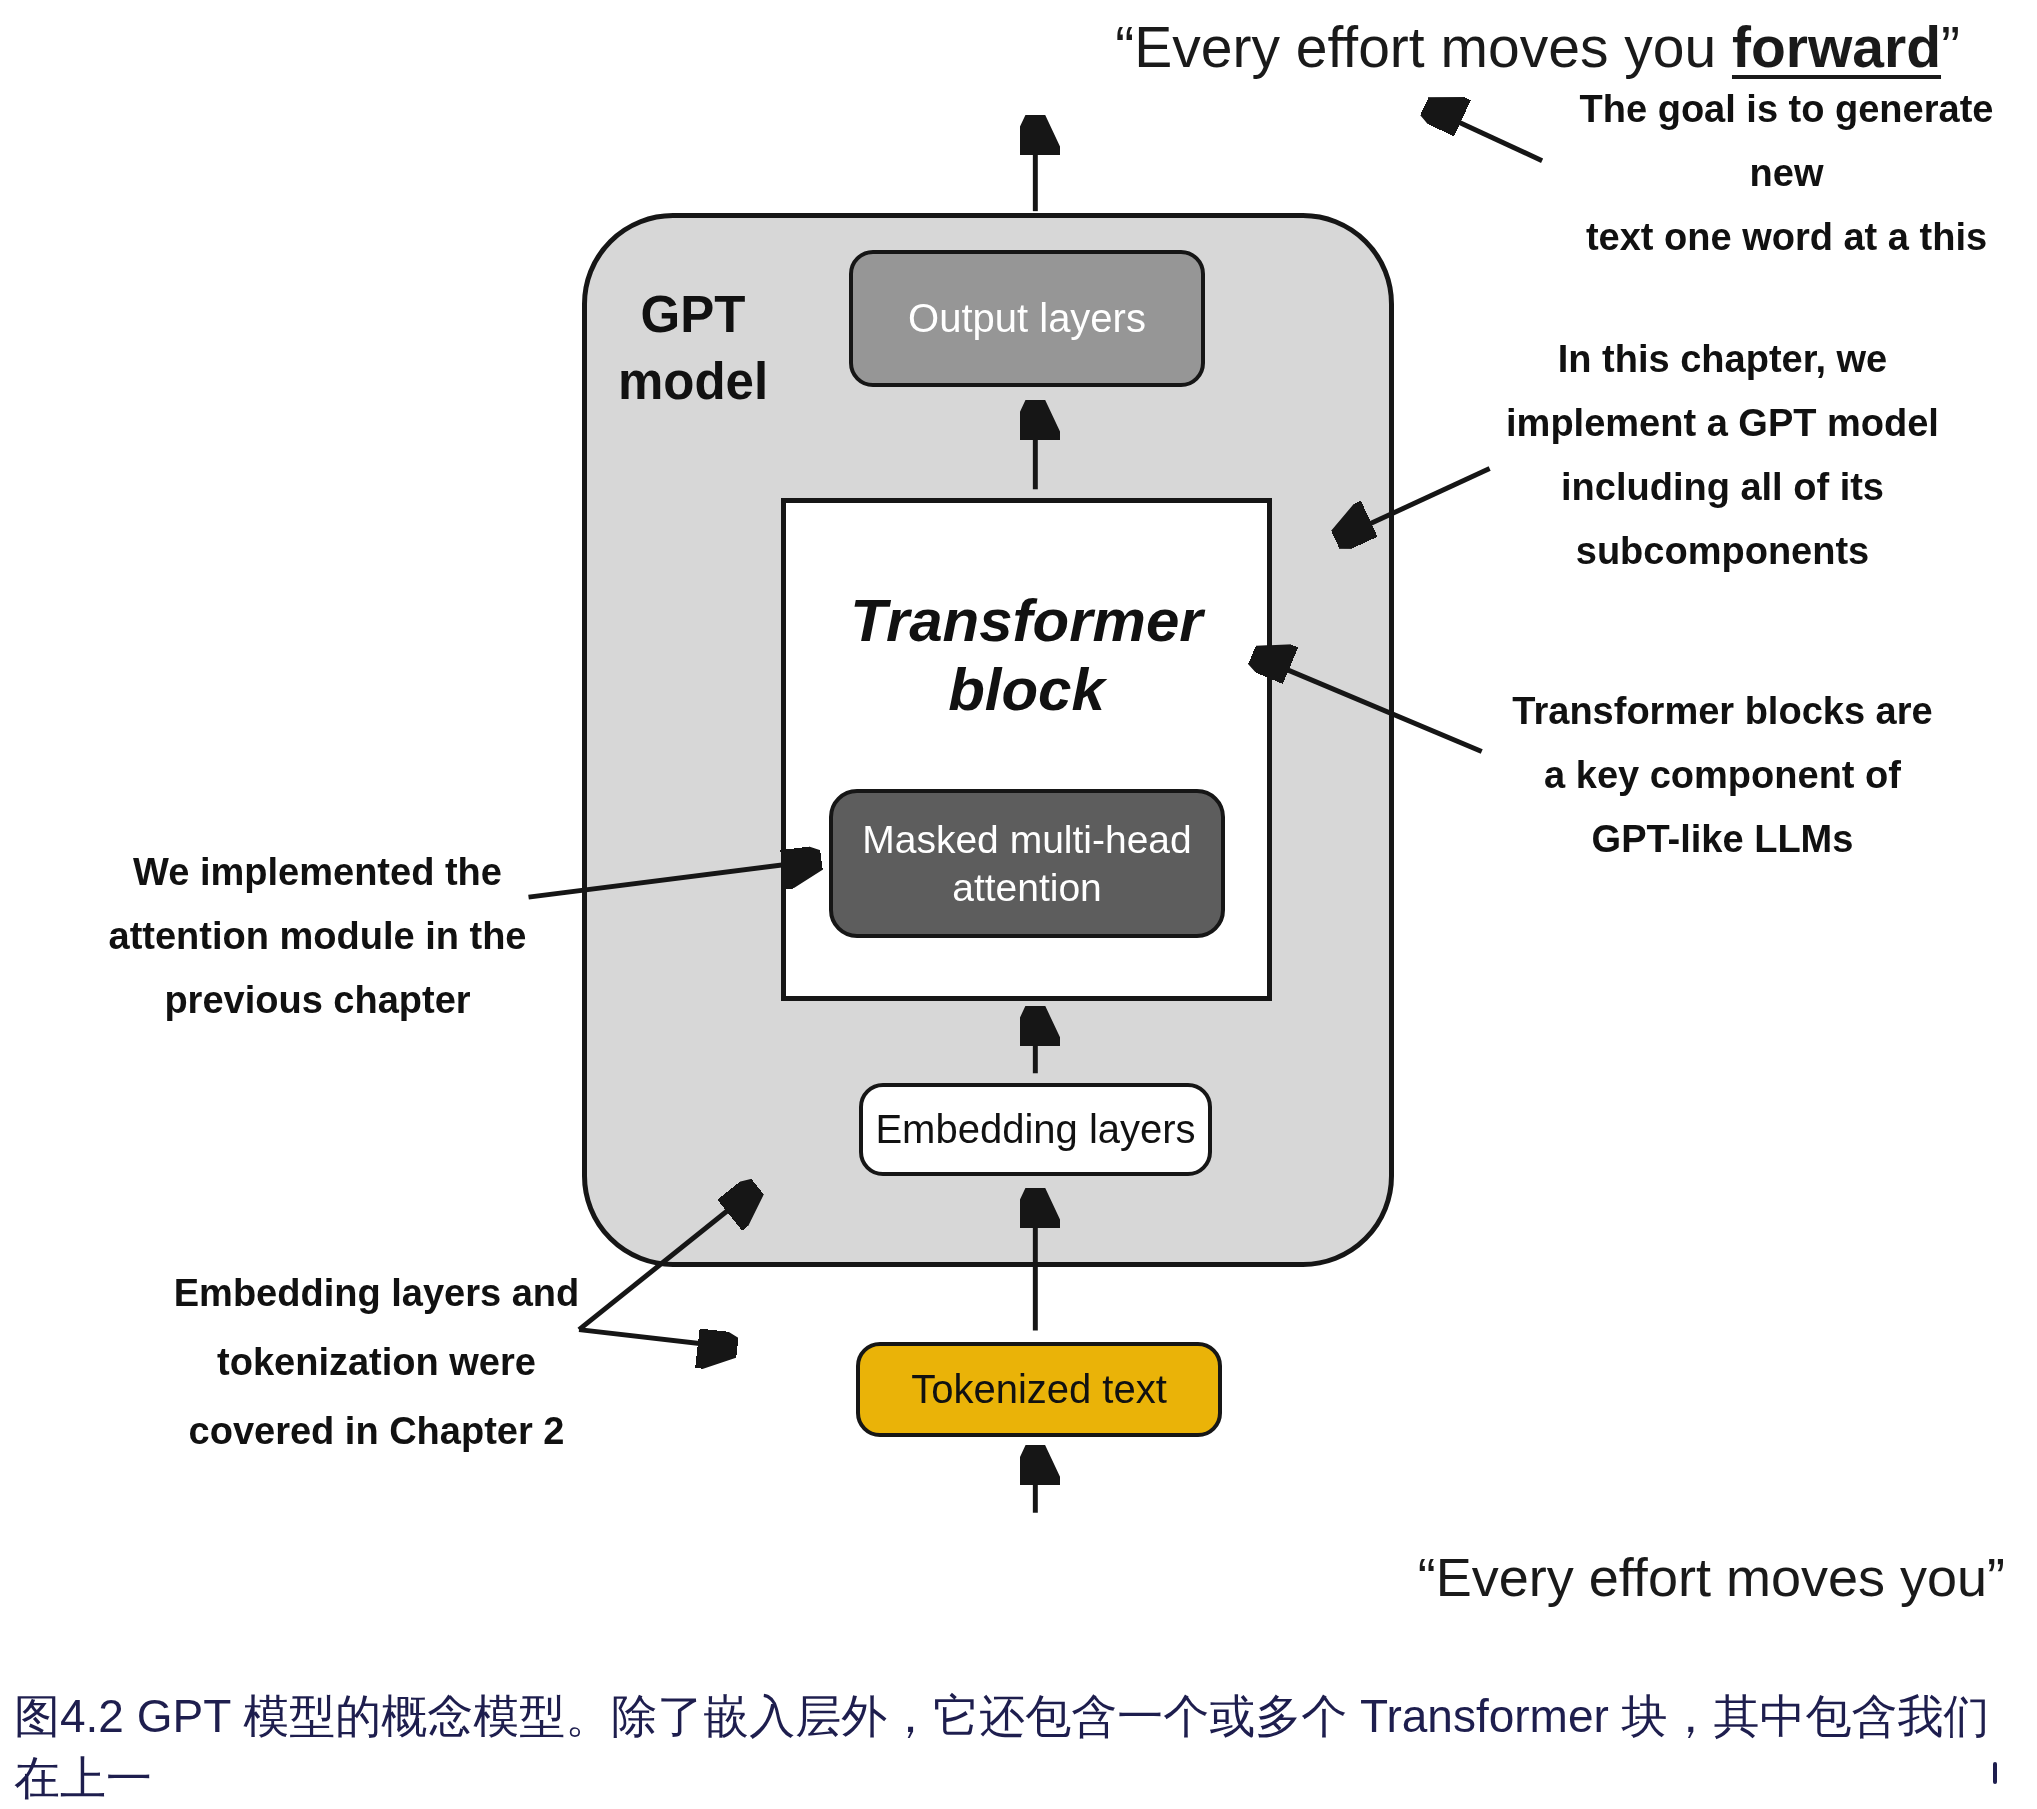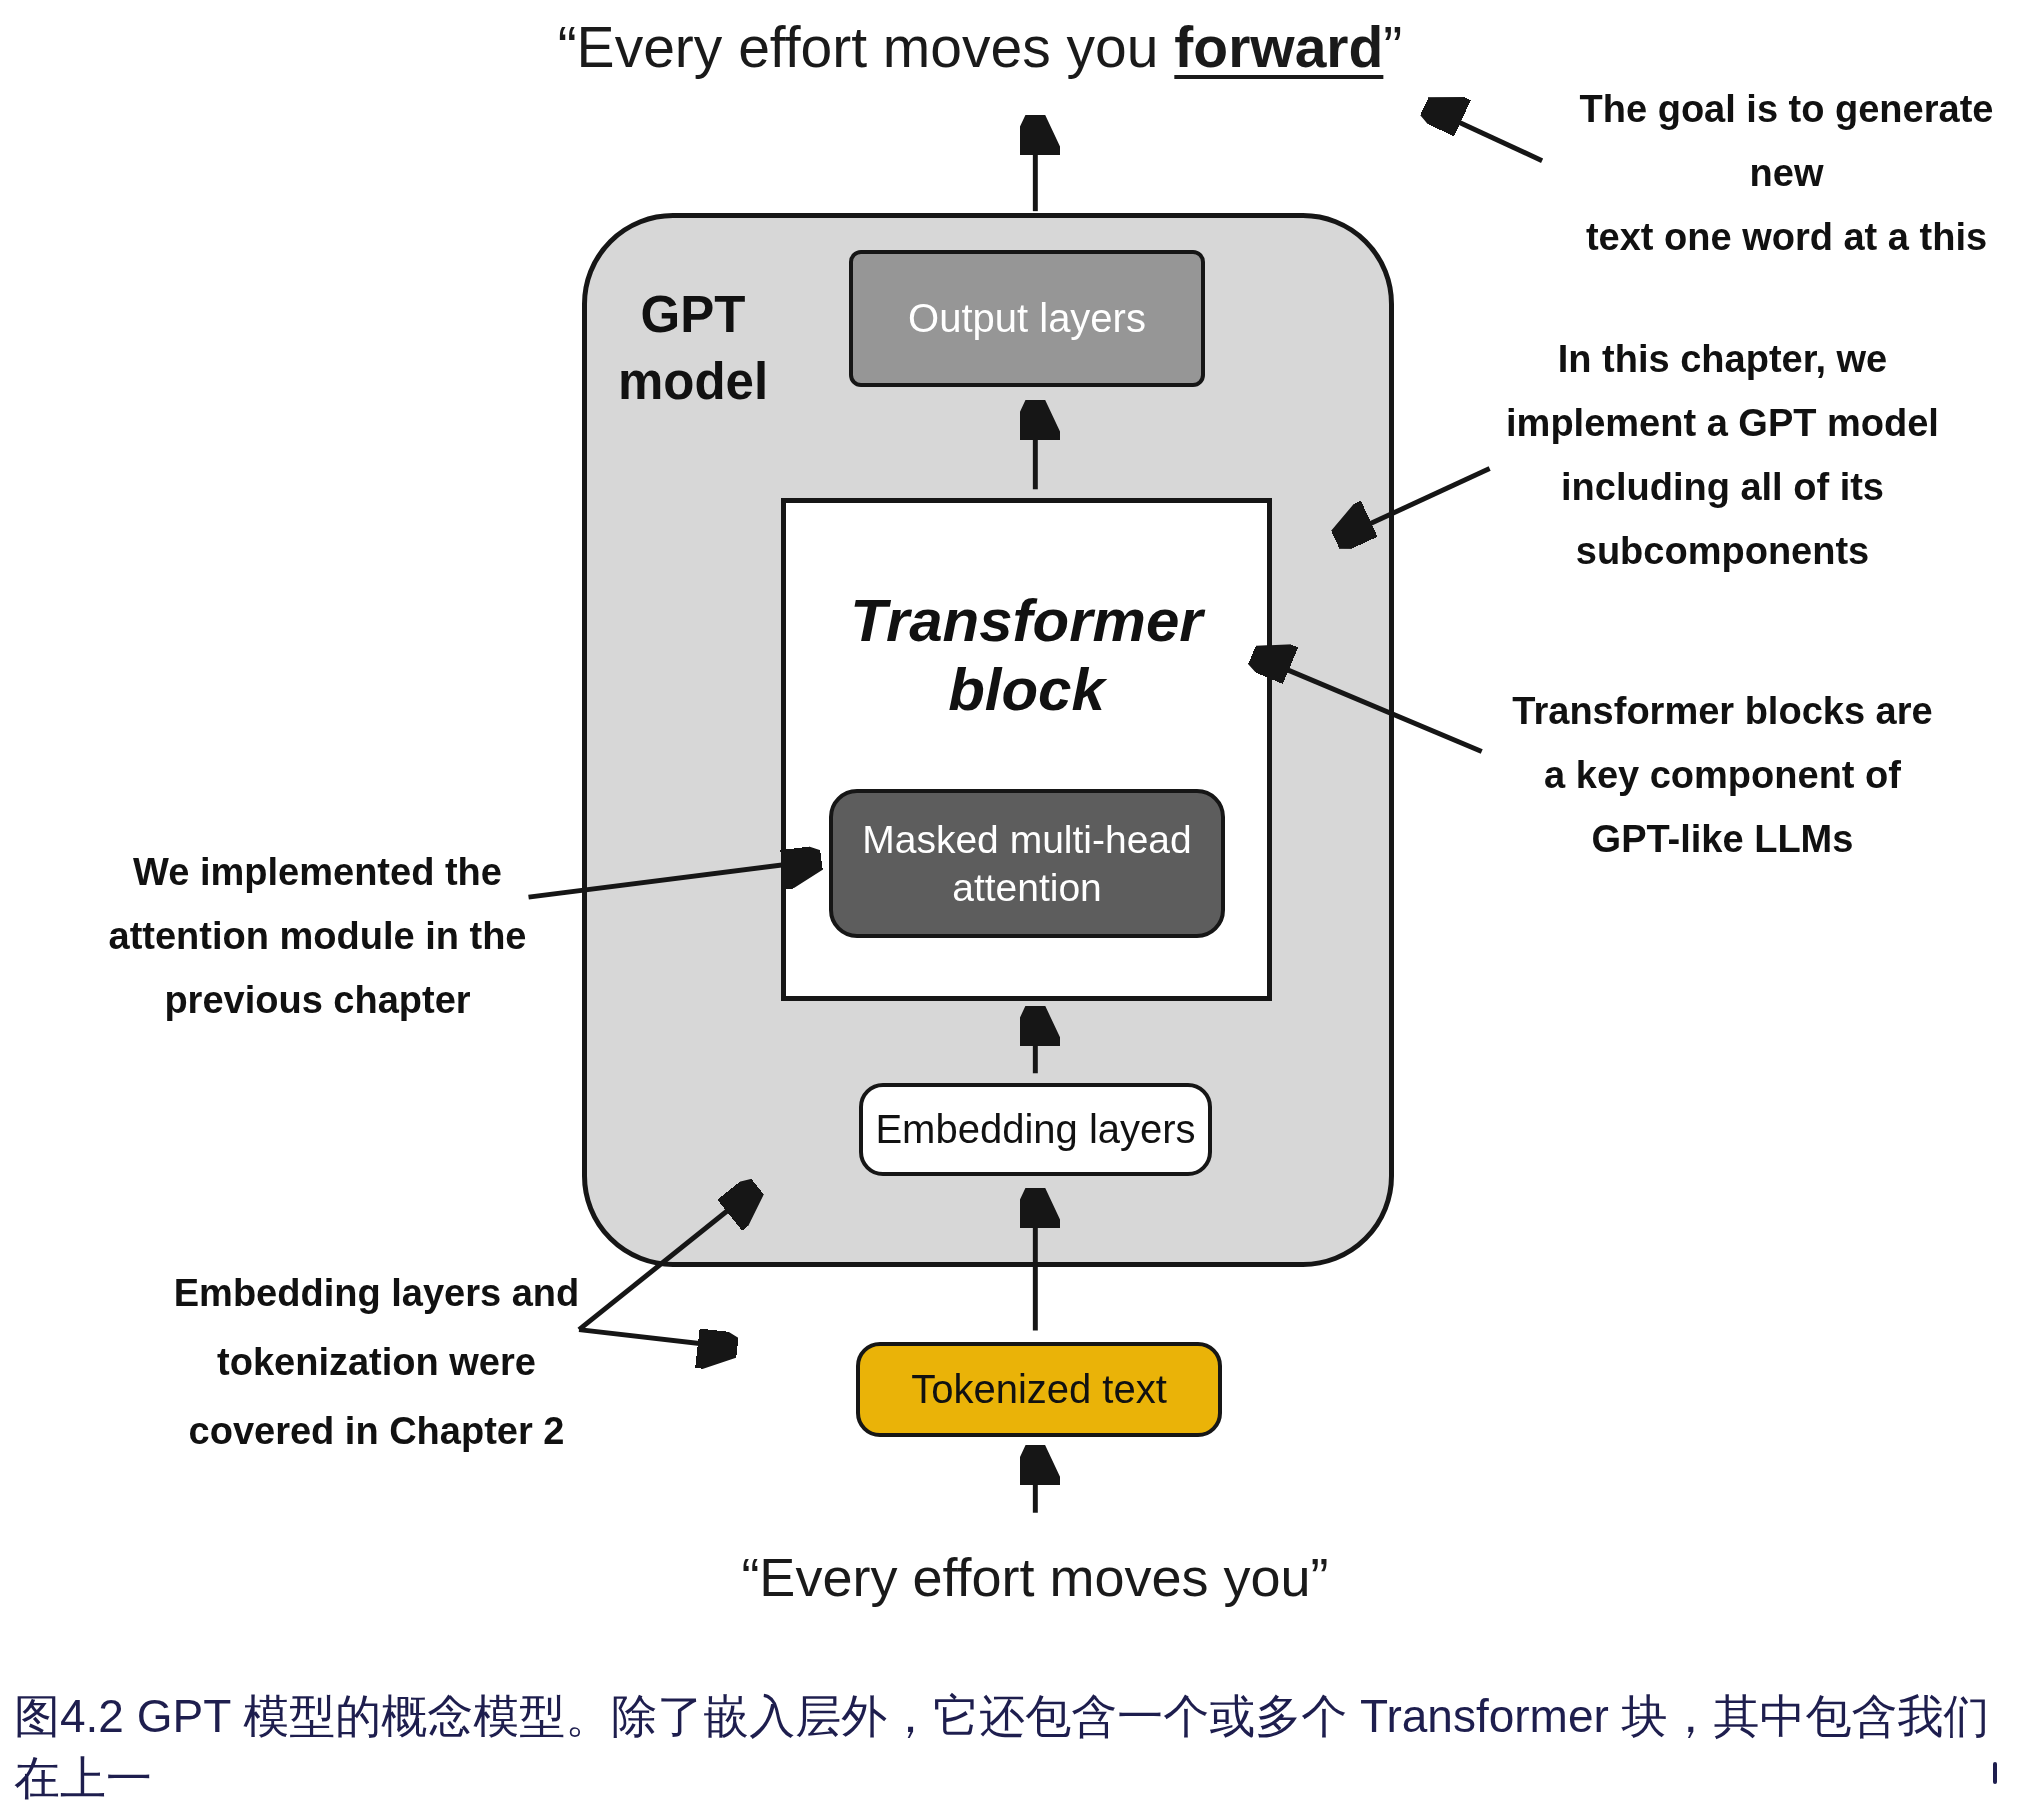--- a/index.html
+++ b/index.html
@@ -8,21 +8,21 @@
     width:2037px;height:1810px;
     background:#ffffff;
     font-family:"Liberation Sans", sans-serif;
     color:#161616;
     overflow:hidden;
   }
 
   
   .quote{
     position:absolute;
-    text-align:center;
+    text-align:right;
     font-size:57px;
     color:#1a1a1a;
     white-space:nowrap;
     letter-spacing:0px;
   }
   .quote .hl{
     font-weight:bold;
     text-decoration:underline;
     text-decoration-thickness:4px;
     text-underline-offset:8px;
@@ -63,21 +63,21 @@
     align-items:center;
     justify-content:center;
     flex-direction:column;
     text-align:center;
     white-space:nowrap;
   }
   .node-output{
     left:849px;top:250px;width:356px;height:137px;
     background:var(--output-box,#969696);
     border:4px solid var(--stroke,#161616);
-    border-radius:12px;
+    border-radius:24px;
     color:#ffffff;font-size:40px;
   }
   .transformer{
     position:absolute;
     left:781px;top:498px;width:491px;height:503px;
     background:#ffffff;
     border:5px solid var(--stroke,#161616);
     box-sizing:border-box;
   }
   .transformer-title{

